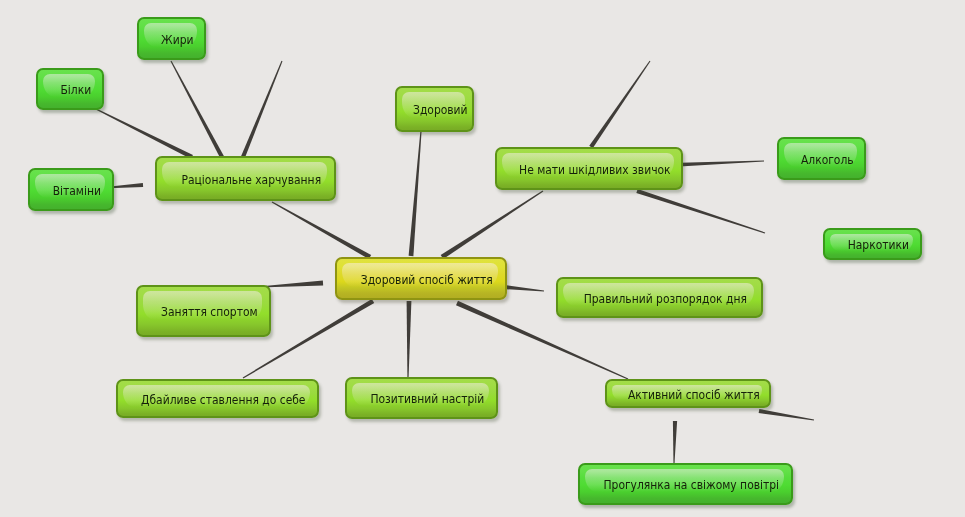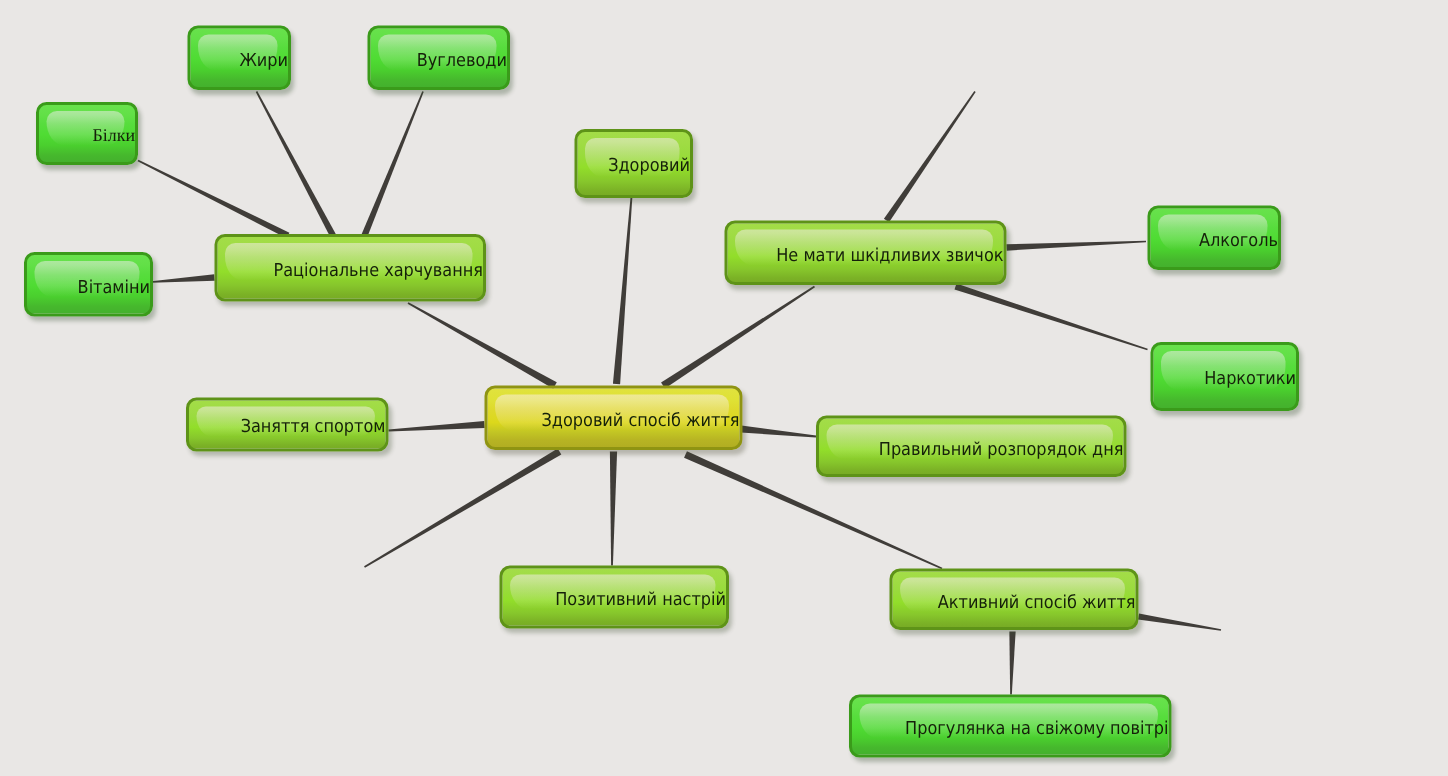--- a/index.html
+++ b/index.html
@@ -4,21 +4,21 @@
 <title>Mind map</title>
 <style>
   html,body{margin:0;padding:0;}
   body{width:965px;height:517px;overflow:hidden;background:#e9e7e5;
        font-family:"DejaVu Sans Condensed","DejaVu Sans",sans-serif;}
   #canvas{position:relative;width:965px;height:517px;background:#e9e7e5;}
   svg#edge-layer{position:absolute;left:0;top:0;width:965px;height:517px;}
   #node-layer{position:absolute;left:0;top:0;width:965px;height:517px;}
   .node{position:absolute;box-sizing:border-box;border-radius:7px;border:2px solid;
         white-space:nowrap;color:#15200a;font-size:11.95px;z-index:5;
-        display:flex;align-items:center;justify-content:flex-end;padding-left:11.6px;}
+        display:flex;align-items:center;justify-content:center;padding-left:11.6px;margin-left:12px;}
   .node .lbl{position:relative;z-index:3;line-height:1;top:2px;}
   .node .gloss{position:absolute;left:5.3px;right:6.8px;top:4.2px;height:61%;z-index:1;
         border-radius:7px 7px 12px 12px / 7px 7px 16px 16px;pointer-events:none;
         background:linear-gradient(180deg,rgba(255,240,255,.47) 0%,rgba(255,240,255,.431) 11%,
           rgba(255,240,255,.282) 38%,rgba(255,240,255,.166) 69%,rgba(255,240,255,0) 100%);}
   .node.root{background:linear-gradient(180deg,#e0e23e 0%,#dfe134 21%,#ded92b 37%,#dcd81b 58%,
           #c3c624 74%,#b7b423 88%,#b2ae22 100%);
         border-color:#8f9412;box-shadow:2px 3px 3px rgba(70,70,45,.30);}
   .node.branch{background:linear-gradient(180deg,#a3dd48 0%,#a0dc44 17%,#9adb3e 34%,#92de2a 56%,
           #87c72c 78%,#7bb226 93%,#78ac25 100%);
@@ -60,57 +60,57 @@
       <span class="lbl">Раціональне харчування</span>
     </div>
     <div class="node branch" style="left: 383px; top: 86px; width: 79px; height: 46px;">
       <span class="gloss"></span>
       <span class="lbl">Здоровий</span>
     </div>
     <div class="node branch" style="left: 483px; top: 147px; width: 188px; height: 43px;">
       <span class="gloss"></span>
       <span class="lbl">Не мати шкідливих звичок</span>
     </div>
-    <div class="node branch" style="left: 124px; top: 265px; width: 135px; height: 36px;">
+    <div class="node branch" style="left: 124px; top: 285px; width: 135px; height: 52px;">
       <span class="gloss"></span>
       <span class="lbl">Заняття спортом</span>
     </div>
     <div class="node branch" style="left: 544px; top: 277px; width: 207px; height: 41px;">
       <span class="gloss"></span>
       <span class="lbl">Правильний розпорядок дня</span>
     </div>
+    <div class="node branch" style="left: 104px; top: 379px; width: 203px; height: 39px;">
+      <span class="gloss"></span>
+      <span class="lbl">Дбайливе ставлення до себе</span>
+    </div>
     <div class="node branch" style="left: 333px; top: 377px; width: 153px; height: 42px;">
       <span class="gloss"></span>
       <span class="lbl">Позитивний настрій</span>
     </div>
-    <div class="node branch" style="left: 593px; top: 379px; width: 166px; height: 41px;">
+    <div class="node branch" style="left: 593px; top: 379px; width: 166px; height: 29px;">
       <span class="gloss"></span>
       <span class="lbl">Активний спосіб життя</span>
     </div>
     <div class="node leaf" style="left: 125px; top: 17px; width: 69px; height: 43px;">
       <span class="gloss"></span>
       <span class="lbl">Жири</span>
     </div>
-    <div class="node leaf" style="left: 245px; top: 17px; width: 95px; height: 43px;">
-      <span class="gloss"></span>
-      <span class="lbl">Вуглеводи</span>
-    </div>
-    <div class="node leaf" style="left: 24px; top: 68px; width: 68px; height: 42px; font-family: Liberation Serif, serif;">
+    <div class="node leaf" style="left: 24px; top: 68px; width: 68px; height: 42px;">
       <span class="gloss"></span>
       <span class="lbl">Білки</span>
     </div>
     <div class="node leaf" style="left: 16px; top: 168px; width: 86px; height: 43px;">
       <span class="gloss"></span>
       <span class="lbl">Вітаміни</span>
     </div>
     <div class="node leaf" style="left: 765px; top: 137px; width: 89px; height: 43px;">
       <span class="gloss"></span>
       <span class="lbl">Алкоголь</span>
     </div>
-    <div class="node leaf" style="left: 767px; top: 228px; width: 99px; height: 46px;">
+    <div class="node leaf" style="left: 811px; top: 228px; width: 99px; height: 32px;">
       <span class="gloss"></span>
       <span class="lbl">Наркотики</span>
     </div>
     <div class="node leaf" style="left: 566px; top: 463px; width: 215px; height: 42px;">
       <span class="gloss"></span>
       <span class="lbl">Прогулянка на свіжому повітрі</span>
     </div>
   </div>
 </div>
 

